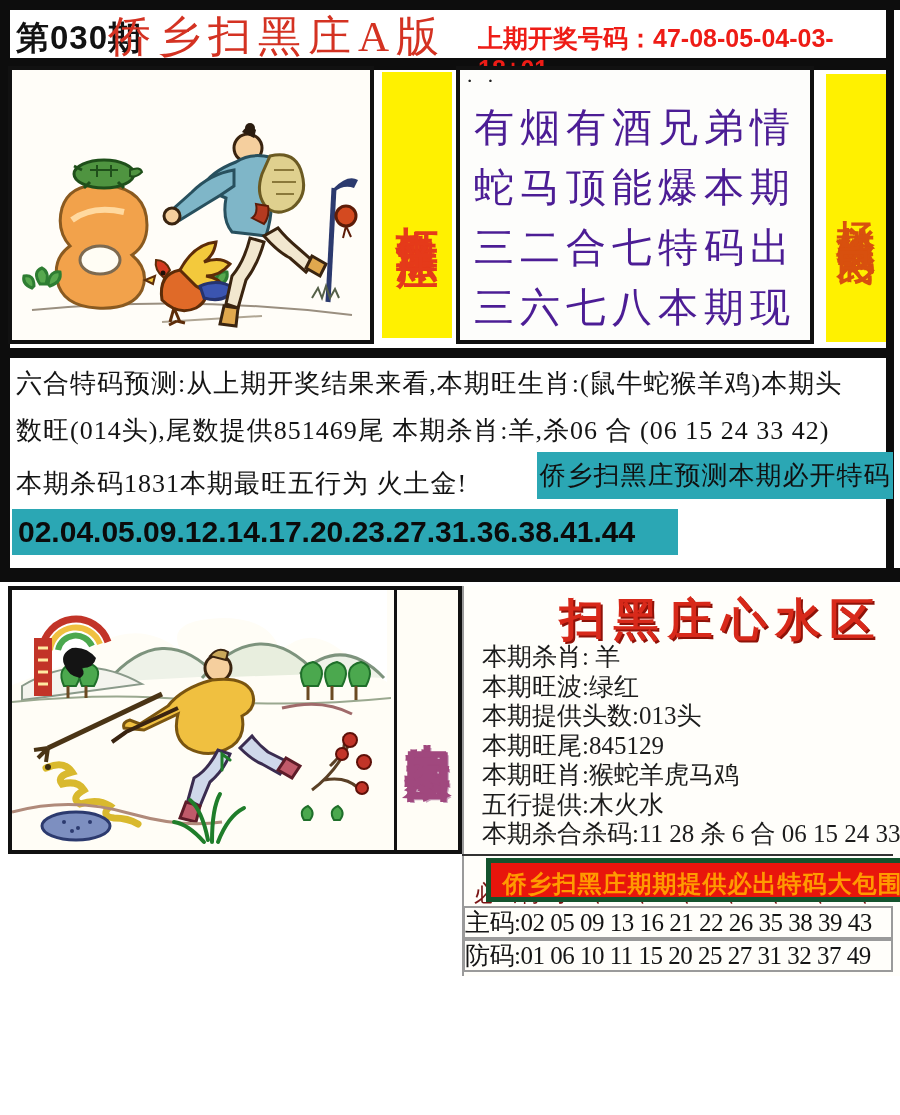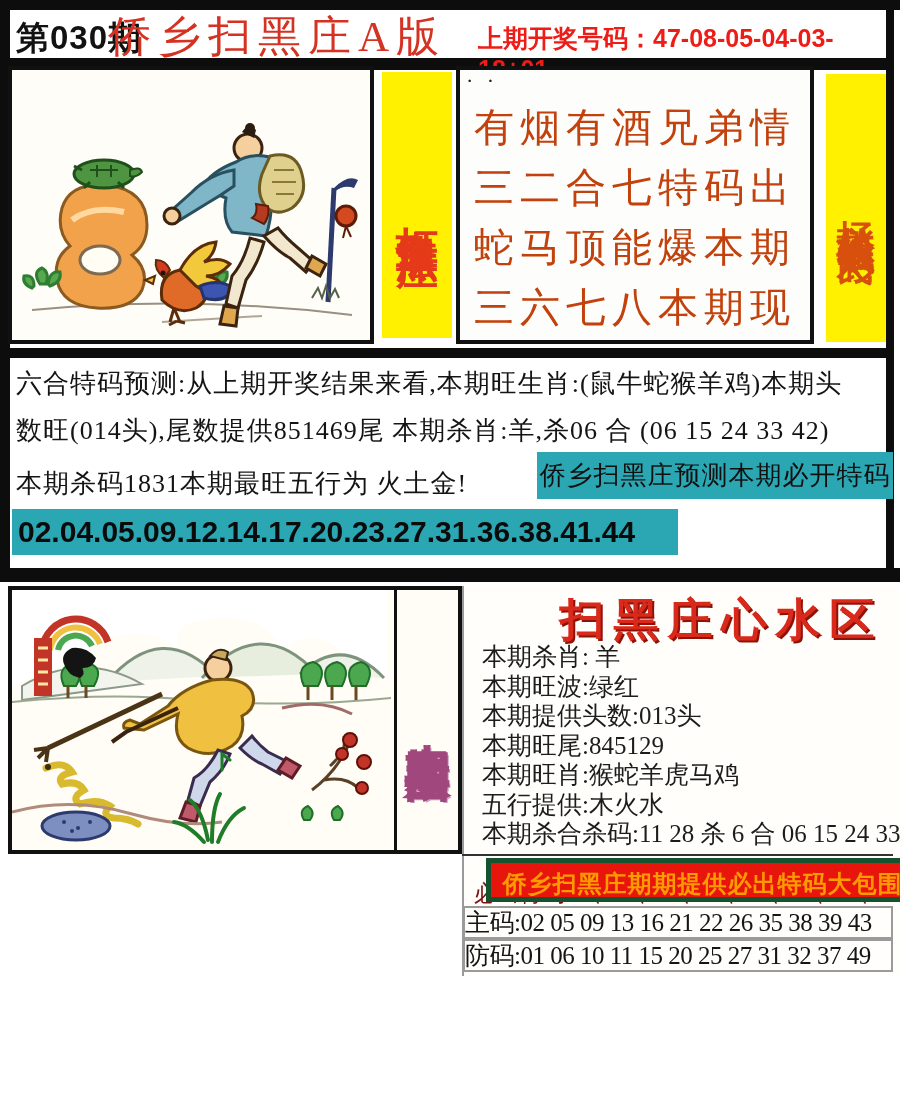--- a/index.html
+++ b/index.html
@@ -17,21 +17,21 @@
 
   
   .pic-box{border:4px solid #111;background:#fffdf8;}
   .v-banner{background:#fff100;display:flex;align-items:center;justify-content:center;}
   .v-text{writing-mode:vertical-rl;text-orientation:upright;font-weight:bold;line-height:1;}
   .banner1-text{font-size:42px;color:#e53a1a;letter-spacing:4px;}
   .banner2-text{font-size:38px;color:#d8500e;letter-spacing:6px;}
 
   .poem-box{border:4px solid #111;background:#fdfdfb;}
   .poem{position:absolute;left:0;top:28px;width:100%;text-align:center;}
-  .poem div{font-size:40px;color:#c2410c;letter-spacing:6px;line-height:60px;white-space:nowrap;}
+  .poem div{font-size:40px;color:#4c1d95;letter-spacing:6px;line-height:60px;white-space:nowrap;}
   .poem-dots{position:absolute;left:6px;top:-2px;font-size:22px;color:#222;letter-spacing:4px;}
 
   
   .pred-line{left:16px;width:874px;font-size:26px;color:#141414;white-space:nowrap;letter-spacing:1px;}
   .cyan{background:#2ba7b4;}
   .hl-box{left:537px;top:452px;width:356px;height:47px;line-height:47px;text-align:center;
           font-size:26px;color:#101010;letter-spacing:1px;}
   .num-bar{left:12px;top:509px;width:666px;height:46px;line-height:46px;
            font-family:"Liberation Sans",sans-serif;font-weight:bold;font-size:30px;color:#0b0b0b;
            padding-left:6px;box-sizing:border-box;white-space:nowrap;}
@@ -145,22 +145,22 @@
   </div>
 
   <div class="abs v-banner" style="left:382px;top:72px;width:70px;height:266px;">
     <span class="v-text banner1-text">打击非法黑庄</span>
   </div>
 
   <div class="abs poem-box" style="left:456px;top:66px;width:358px;height:278px;box-sizing:border-box;">
     <span class="poem-dots">· ·</span>
     <div class="poem">
       <div>有烟有酒兄弟情</div>
+      <div>蛇马顶能爆本期</div>
       <div>三二合七特码出</div>
-      <div>蛇马顶能爆本期</div>
       <div>三六七八本期现</div>
     </div>
   </div>
 
   <div class="abs v-banner" style="left:826px;top:74px;width:60px;height:268px;">
     <span class="v-text banner2-text">拯救输钱彩民</span>
   </div>
 
   <div class="abs black" style="left:0;top:348px;width:894px;height:10px;"></div>
 

